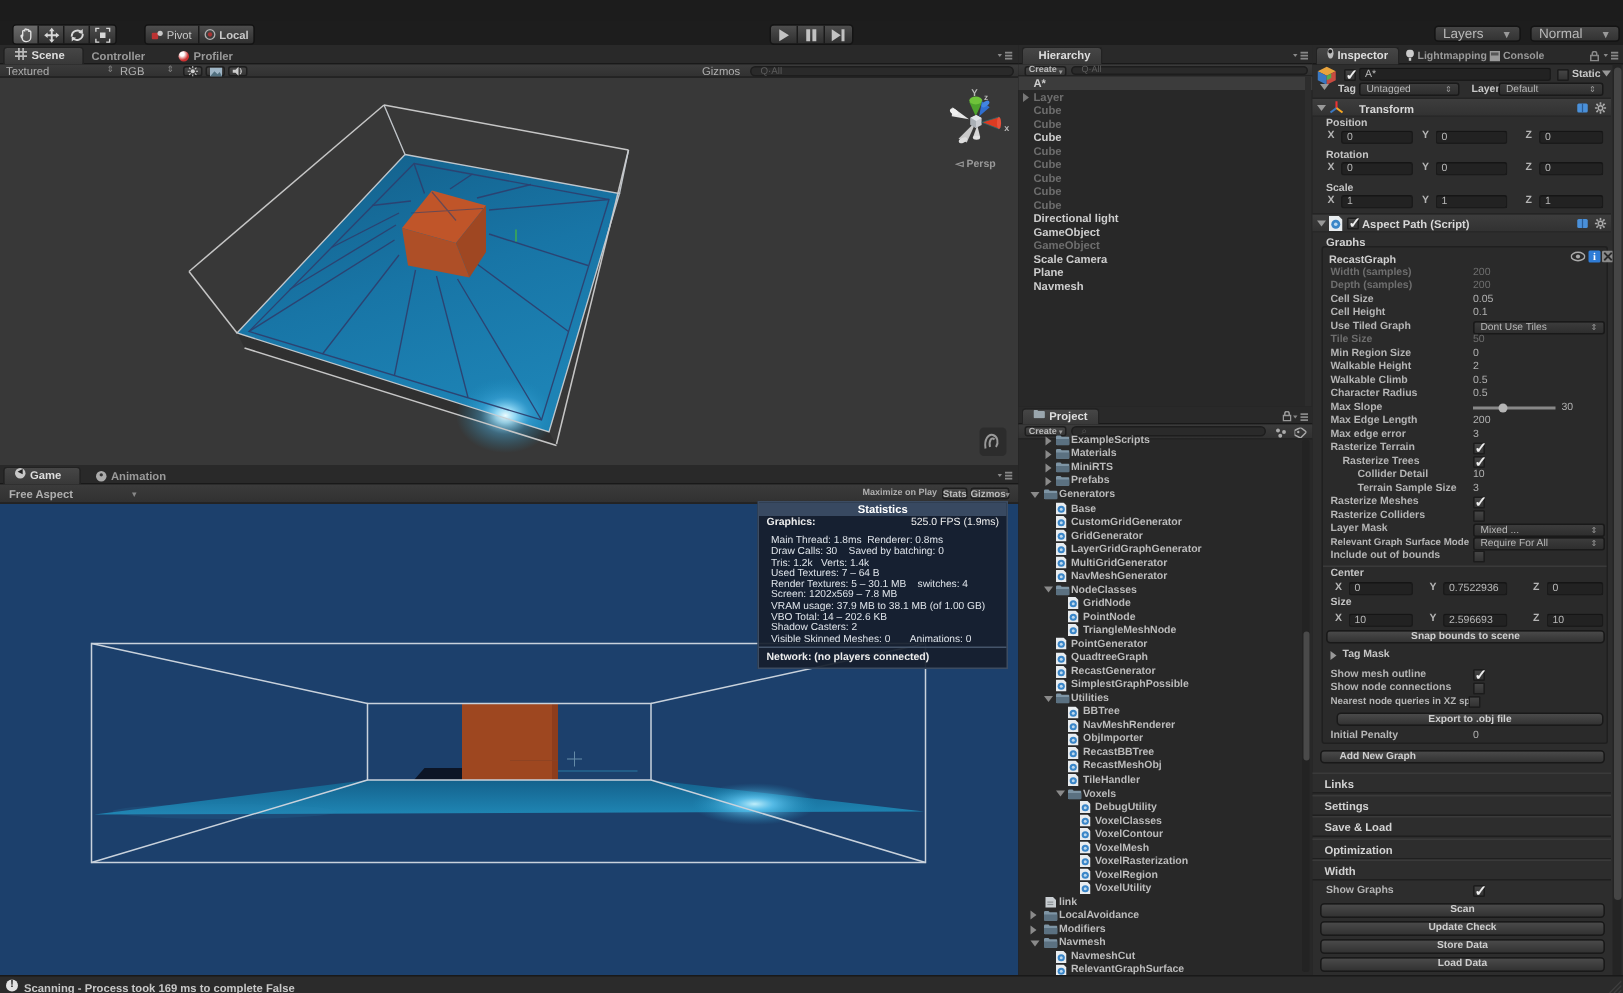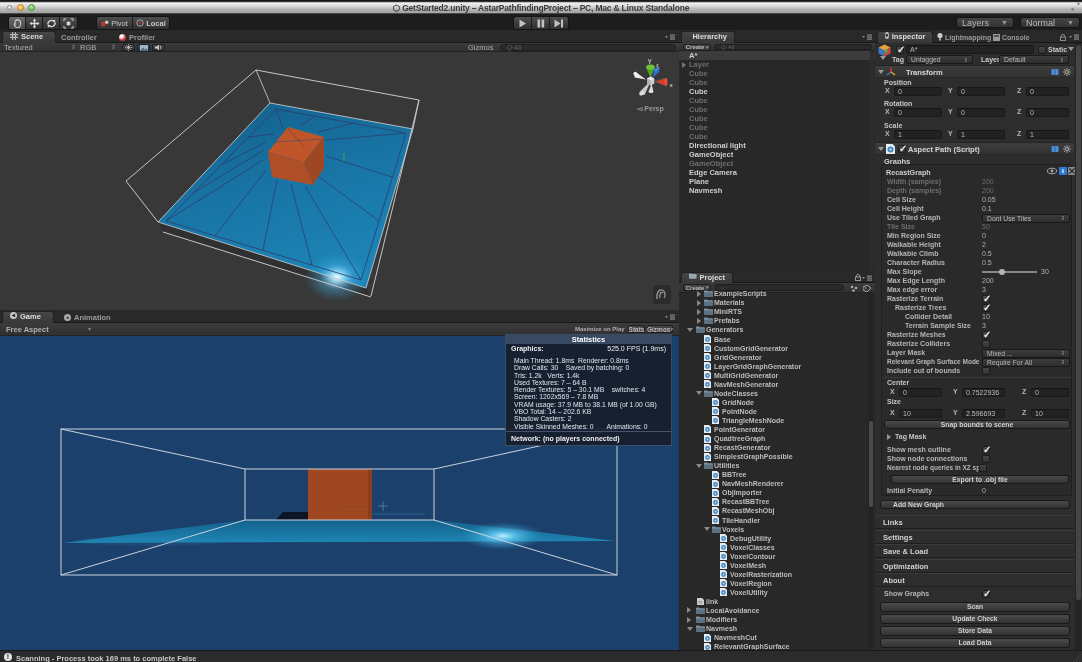--- a/index.html
+++ b/index.html
@@ -19,21 +19,21 @@
 
 #toolbar { left:0; top:14px; width:1082px; height:17px; background:#1d1d1d; }
 .btngrp { position:absolute; display:flex; border-radius:3px; overflow:hidden;
   border:1px solid #141414; background:linear-gradient(#4e4e4e,#2f2f2f); }
 .btngrp .b { height:12px; display:flex; align-items:center; justify-content:center;
   border-right:1px solid #1a1a1a; color:#c9c9c9; font-size:8px; }
 .btngrp .b:last-child { border-right:none; }
 .b.on { background:linear-gradient(#6b6b6b,#4a4a4a); }
 .drop { position:absolute; border-radius:3px; border:1px solid #141414;
   background:linear-gradient(#454545,#333333); color:#b9b9b9; font-size:9px;
-  display:flex; align-items:center; padding:0 5px; }
+  display:flex; align-items:flex-end; padding:0 5px; }
 .drop .arr { margin-left:auto; font-size:7px; color:#999; }
 
 
 .tabbar { position:absolute; background:#292929; border-bottom:1px solid #191919; }
 .tab { position:absolute; top:1px; height:12px; border-radius:3px 3px 0 0;
   background:linear-gradient(#464646,#383838); color:#dedede; font-size:7.5px; font-weight:700;
   display:flex; padding:0 7px; border:1px solid #222; border-bottom:none; }
 .tabghost { position:absolute; color:#9a9a9a; font-size:7.5px; font-weight:700;
   display:flex; align-items:center; height:12px; top:1px; }
 .ptool { position:absolute; background:linear-gradient(#3b3b3b,#313131);
@@ -74,32 +74,20 @@
   font-size:7.5px; font-weight:700; line-height:13px; padding-left:8px; }
 
 
 #status { left:0; top:650px; width:1082px; height:12px; background:#2b2b2b;
   border-top:1px solid #191919; color:#c8c8c8; font-size:8.5px; font-weight:700; line-height:11px; }
 </style>
 </head>
 <body>
 <div id="root">
 
-<div class="abs" id="titlebar">
-  <div class="tl" style="left:6.5px; width:5px; height:5px; top:4.5px; background:radial-gradient(circle at 40% 30%,#ffffff,#c9c9c9); border:1px solid #8e8e8e;"></div>
-  <div class="tl" style="left:17px; background:radial-gradient(circle at 40% 30%,#ffd684,#f6a427); border:1px solid #c07e1e;"></div>
-  <div class="tl" style="left:28px; background:radial-gradient(circle at 40% 30%,#b8ec9e,#58bd3f); border:1px solid #3f9630;"></div>
-  <svg style="position:absolute; right:2px; top:2px; width:9px; height:9px;" viewBox="0 0 9 9">
-        <g fill="#555">
-          <path d="M5.2 3.8 L8.3 0.7 L8.3 3.2 L7.3 2.2 Z M8.3 0.7 L5.8 0.7 L6.8 1.7 Z"></path>
-          <path d="M3.8 5.2 L0.7 8.3 L0.7 5.8 L1.7 6.8 Z M0.7 8.3 L3.2 8.3 L2.2 7.3 Z"></path>
-        </g>
-      </svg>
-  <div id="titletext">⬡ GetStarted2.unity – AstarPathfindingProject – PC, Mac &amp; Linux Standalone</div>
-</div>
 
 <div class="abs" id="toolbar">
 
   <div class="btngrp" style="left:8px; top:2px;">
     <div class="b on" style="width:17px;">
       <svg width="11" height="11" viewBox="0 0 12 12">
             <path d="M3.4 6.5 V3.2 a0.75 0.75 0 0 1 1.5 0 V2.2 a0.75 0.75 0 0 1 1.5 0 V2.6 a0.75 0.75 0 0 1 1.5 0 V3.6 a0.7 0.7 0 0 1 1.4 0 V7.4 a3.2 3.2 0 0 1 -3.2 3.2 h-0.4 a2.7 2.7 0 0 1 -2.7 -2.7 c0 -1 0.2 -1.3 0.4 -1.4 Z M3.4 6.5 c-0.7 -0.9 -1.6 -0.4 -1 0.7 l1 1.6" fill="none" stroke="#e2e2e2" stroke-width="1"></path>
           </svg>
     </div>
     <div class="b" style="width:17px;">
@@ -407,21 +395,21 @@
 <div class="hrow" style="top:111px;">
         <span style="position:absolute; left:10px;">Directional light</span>
       </div>
 <div class="hrow" style="top:120px;">
         <span style="position:absolute; left:10px;">GameObject</span>
       </div>
 <div class="hrow dim" style="top:129px;">
         <span style="position:absolute; left:10px;">GameObject</span>
       </div>
 <div class="hrow" style="top:138px;">
-        <span style="position:absolute; left:10px;">Edge Camera</span>
+        <span style="position:absolute; left:10px;">Scale Camera</span>
       </div>
 <div class="hrow" style="top:147px;">
         <span style="position:absolute; left:10px;">Plane</span>
       </div>
 <div class="hrow" style="top:156px;">
         <span style="position:absolute; left:10px;">Navmesh</span>
       </div>
 <div style="position:absolute; left:191px; top:21px; width:4px; height:220px; background:#2d2d2d;"></div>
 </div>
 
@@ -1052,21 +1040,21 @@
 <div style="position:absolute; left:12px; top:434px; font-size:6.5px; font-weight:700; color:#b5b5b5; white-space:nowrap;">Nearest node queries in XZ sp</div>
 <div class="cb" style="left:104px; top:434px;"></div>
 <div class="ibtn" style="left:16px; top:445px; width:178px; height:9px; line-height:8px; font-size:6.8px;">Export to .obj file</div>
 <div style="position:absolute; left:12px; top:457px; font-size:7px; font-weight:700; color:#b5b5b5; white-space:nowrap;">Initial Penalty</div>
 <div style="position:absolute; left:107px; top:457px; font-size:7px; color:#b0b0b0; white-space:nowrap;">0</div>
 <div class="ibtn" style="left:5px; top:470px; width:190px; height:9px; line-height:8px; font-size:6.8px; text-align:left; padding-left:12px;">Add New Graph</div>
 <div class="sect" style="top:485px;">Links</div>
 <div class="sect" style="top:499.5px;">Settings</div>
 <div class="sect" style="top:514px;">Save &amp; Load</div>
 <div class="sect" style="top:528.5px;">Optimization</div>
-<div class="sect" style="top:543px;">About</div>
+<div class="sect" style="top:543px;">Width</div>
 <div style="position:absolute; left:9px; top:560px; font-size:7px; font-weight:700; color:#b5b5b5; white-space:nowrap;">Show Graphs</div>
 <div class="cb chk" style="left:107px; top:560px;"></div>
 <div class="ibtn" style="left:5px; top:572px; width:190px; height:9.5px; line-height:8.5px; font-size:6.8px;">Scan</div>
 <div class="ibtn" style="left:5px; top:584px; width:190px; height:9.5px; line-height:8.5px; font-size:6.8px;">Update Check</div>
 <div class="ibtn" style="left:5px; top:596px; width:190px; height:9.5px; line-height:8.5px; font-size:6.8px;">Store Data</div>
 <div class="ibtn" style="left:5px; top:608px; width:190px; height:9.5px; line-height:8.5px; font-size:6.8px;">Load Data</div>
 <div style="position:absolute; left:200px; top:13px; width:6px; height:607px; background:#242424;"></div>
 <div style="position:absolute; left:200.5px; top:15px; width:5px; height:555px; background:#454545; border-radius:2.5px;"></div>
 </div>
 

